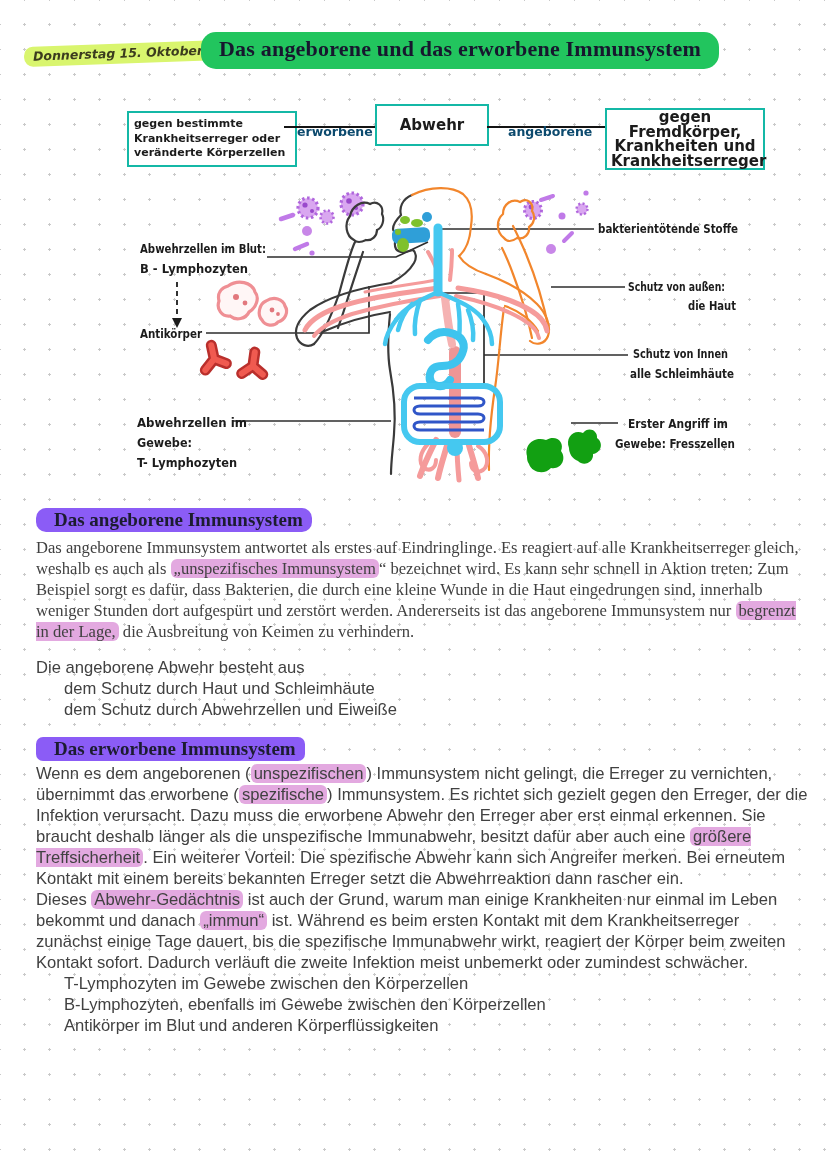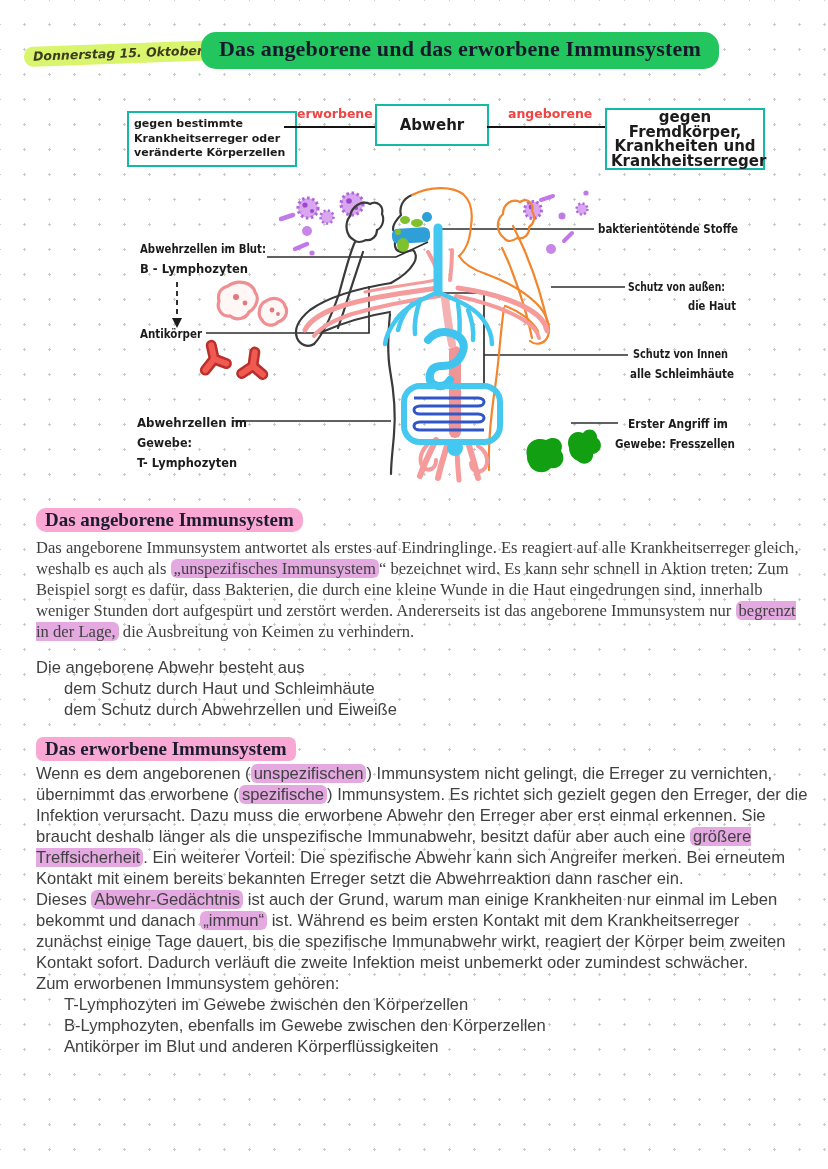--- a/index.html
+++ b/index.html
@@ -31,21 +31,21 @@
   
   .fc-box{
     background:#fff;border:2px solid #14b8a6;
     font-family:"DejaVu Sans", sans-serif;
     font-weight:700;color:#1b1b1b;
   }
   .fc-left{left:127px;top:111px;width:156px;padding:4px 5px;font-size:11px;line-height:14.5px;}
   .fc-center{left:375px;top:104px;width:110px;height:38px;display:flex;align-items:center;justify-content:center;font-size:15px;}
   .fc-right{left:605px;top:108px;width:148px;padding:0 4px;font-size:15px;line-height:14.5px;text-align:center;}
   .fc-edge-label{
-    font-family:"DejaVu Sans", sans-serif;font-weight:700;font-size:12.5px;color:#ef4444;white-space:nowrap;
+    font-family:"DejaVu Sans", sans-serif;font-weight:700;font-size:12.5px;color:#0c4a6e;white-space:nowrap;margin-top:18px;
   }
   .fc-lbl-left{left:297px;top:106px;}
   .fc-lbl-right{left:508px;top:106px;}
   .fc-line{height:2px;background:#141414;}
   .fc-line-l{left:284px;top:126px;width:91px;}
   .fc-line-r{left:487px;top:126px;width:118px;}
   
   #figure-svg{left:0;top:0;}
   .figlabel{
     font-family:"DejaVu Sans", sans-serif;font-weight:700;
@@ -53,21 +53,21 @@
   }
   
   .notes{
     left:36px;top:508px;width:772px;
     font-size:16.6px;line-height:21px;color:#414141;
   }
   .sec-head{
     display:inline-block;margin:0;
     font-family:"Liberation Serif", serif;
     font-size:19px;font-weight:600;color:#1c1c30;
-    background:#f9a8d4;border-radius:10px;padding:1px 9px 2px 9px;
+    background:#8b5cf6;border-radius:10px;padding:1px 9px 2px 18px;
   }
   .sec1-head{margin-bottom:5px;}
   .sec2-head{margin-top:17px;margin-bottom:2px;border-radius:7px;}
   .notes p{margin:0;}
   .notes p.gap-after{margin-bottom:15px;font-family:Liberation Serif, serif;}
   .indent{padding-left:28px;}
   mark{
     background:#e3a9e0;border-radius:6px;padding:0 3px;color:inherit;
   }
 </style>
@@ -256,17 +256,16 @@
   <h2 class="sec-head sec1-head">Das angeborene Immunsystem</h2>
   <p class="gap-after"><span>Das angeborene Immunsystem antwortet als erstes auf Eindringlinge. Es reagiert auf alle Krankheitserreger gleich, weshalb es auch als </span><mark>„unspezifisches Immunsystem</mark><span>“ bezeichnet wird. Es kann sehr schnell in Aktion treten: Zum Beispiel sorgt es dafür, dass Bakterien, die durch eine kleine Wunde in die Haut eingedrungen sind, innerhalb weniger Stunden dort aufgespürt und zerstört werden. Andererseits ist das angeborene Immunsystem nur </span><mark>begrenzt in der Lage,</mark><span> die Ausbreitung von Keimen zu verhindern.</span></p>
 
   <p>Die angeborene Abwehr besteht aus</p>
   <p class="indent">dem Schutz durch Haut und Schleimhäute</p>
   <p class="indent">dem Schutz durch Abwehrzellen und Eiweiße</p>
 
   <div><h2 class="sec-head sec2-head">Das erworbene Immunsystem</h2></div>
   <p><span>Wenn es dem angeborenen (</span><mark>unspezifischen</mark><span>) Immunsystem nicht gelingt, die Erreger zu vernichten, übernimmt das erworbene (</span><mark>spezifische</mark><span>) Immunsystem. Es richtet sich gezielt gegen den Erreger, der die Infektion verursacht. Dazu muss die erworbene Abwehr den Erreger aber erst einmal erkennen. Sie braucht deshalb länger als die unspezifische Immunabwehr, besitzt dafür aber auch eine </span><mark>größere Treffsicherheit</mark><span>. Ein weiterer Vorteil: Die spezifische Abwehr kann sich Angreifer merken. Bei erneutem Kontakt mit einem bereits bekannten Erreger setzt die Abwehrreaktion dann rascher ein.</span></p>
   <p><span>Dieses </span><mark>Abwehr-Gedächtnis</mark><span> ist auch der Grund, warum man einige Krankheiten nur einmal im Leben bekommt und danach </span><mark>„immun“</mark><span> ist. Während es beim ersten Kontakt mit dem Krankheitserreger zunächst einige Tage dauert, bis die spezifische Immunabwehr wirkt, reagiert der Körper beim zweiten Kontakt sofort. Dadurch verläuft die zweite Infektion meist unbemerkt oder zumindest schwächer.</span></p>
-  <p>Zum erworbenen Immunsystem gehören:</p>
   <p class="indent">T-Lymphozyten im Gewebe zwischen den Körperzellen</p>
   <p class="indent">B-Lymphozyten, ebenfalls im Gewebe zwischen den Körperzellen</p>
   <p class="indent">Antikörper im Blut und anderen Körperflüssigkeiten</p>
 </div>
 
 </body></html>

